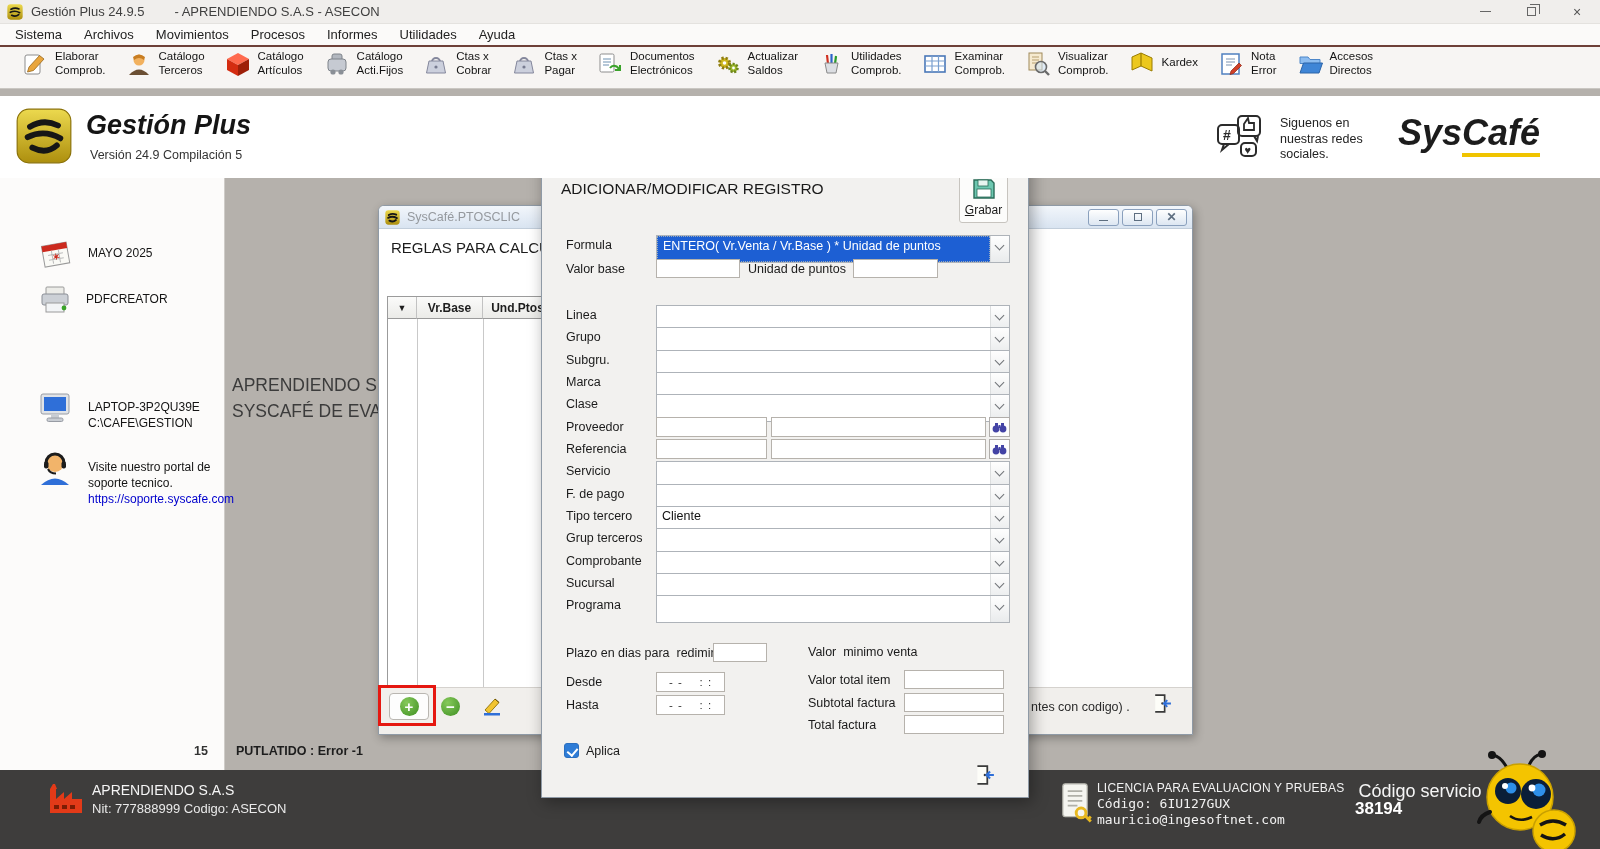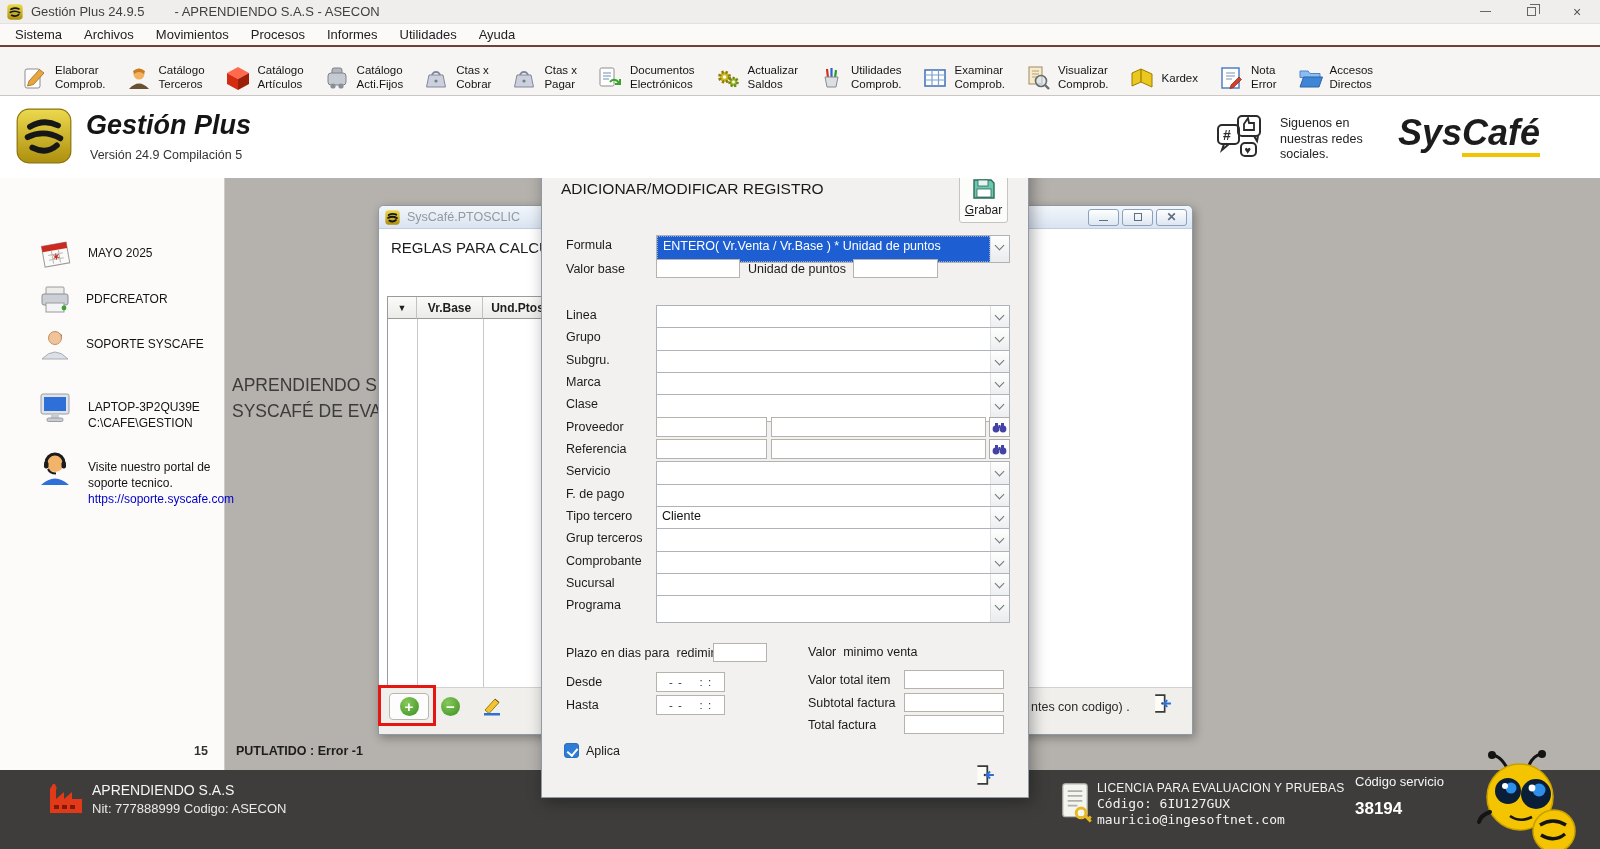--- a/index.html
+++ b/index.html
@@ -14,21 +14,21 @@
 .win-controls{margin-left:auto;display:flex;height:24px}
 .win-btn{width:46px;height:24px;display:flex;align-items:center;justify-content:center;color:#555}
 .glyph-min{width:11px;height:1px;background:#666}
 .glyph-restore{width:9px;height:9px;border:1px solid #666;position:relative;background:#f0eeec}
 .glyph-restore:before{content:"";position:absolute;left:2px;top:-4px;width:9px;height:9px;border:1px solid #666;border-bottom:none;border-left:none}
 .glyph-close{font-size:14px;color:#555;line-height:1}
 
 .menubar{left:0;top:24px;width:1600px;height:21px;background:#fbfaf9;display:flex;align-items:center;padding-left:4px;z-index:20}
 .menu-item{font-size:13px;color:#222;padding:0 11px}
 
-.toolbar{left:0;top:45px;width:1600px;height:51px;background:#f7f5f3;border-top:2px solid #6e4038;border-bottom:1px solid #cac7c2;display:flex;align-items:flex-end;padding-left:12px;z-index:20}
+.toolbar{left:0;top:45px;width:1600px;height:44px;background:#f7f5f3;border-top:2px solid #6e4038;border-bottom:1px solid #cac7c2;display:flex;align-items:flex-start;padding-left:12px;z-index:20}
 .tb{display:flex;align-items:center;gap:7px;padding:3px 10px}
 .tb .txt{font-size:11.5px;line-height:1.2;color:#141414}
 
 .header{left:0;top:96px;width:1600px;height:82px;background:#ffffff;z-index:20}
 .brand-title{position:absolute;left:86px;top:14px;font-size:27px;font-weight:bold;font-style:italic;color:#151515}
 .brand-ver{position:absolute;left:90px;top:52px;font-size:12.5px;color:#333}
 .social-txt{position:absolute;left:1280px;top:20px;font-size:12.5px;color:#222;line-height:1.25}
 .syscafe{position:absolute;left:1398px;top:16px;font-size:36px;font-weight:bold;font-style:italic;color:#1c1c1c}
 .syscafe .cafe{border-bottom:4px solid #f0c400;padding-bottom:0}
 
@@ -70,21 +70,21 @@
 .datebox{position:absolute;width:69px;height:20px;border:1px solid #b6b2ac;background:#fff;font-size:11.5px;color:#333;text-align:center;line-height:18px;white-space:pre;letter-spacing:1px}
 .chk{position:absolute;width:15px;height:15px;background:#2e7cd6;border-radius:3px;border:1px solid #2a6fc0}
 .chk:after{content:"";position:absolute;left:4px;top:1.5px;width:5px;height:8px;border-right:2px solid #fff;border-bottom:2px solid #fff;transform:rotate(40deg)}
 
 .footer{left:0;top:770px;width:1600px;height:79px;background:#3e3d3c;z-index:3;overflow:visible}
 .f-company{position:absolute;left:92px;top:12px;font-size:14px;color:#f5f5f5}
 .f-nit{position:absolute;left:92px;top:31px;font-size:13px;color:#eaeaea}
 .f-lic1{position:absolute;left:1097px;top:11px;font-size:12px;color:#f2f2f2;letter-spacing:.2px}
 .f-lic2{position:absolute;left:1097px;top:26px;font-size:13px;color:#f2f2f2;font-family:"DejaVu Sans Mono",monospace}
 .f-lic3{position:absolute;left:1097px;top:42px;font-size:13px;color:#f2f2f2;font-family:"DejaVu Sans Mono",monospace}
-.f-serv{position:absolute;left:1355px;top:4px;width:130px;font-size:13px;color:#f5f5f5}
+.f-serv{position:absolute;left:1355px;top:11px;width:130px;text-align:center;font-size:18px;color:#f5f5f5}
 .f-code{position:absolute;left:1355px;top:29px;width:130px;text-align:left;font-size:17px;font-weight:bold;color:#ffffff}
 </style>
 </head>
 <body>
 
 <svg width="0" height="0" style="position:absolute">
     <defs>
 <linearGradient id="gold" x1="0" y1="0" x2="0" y2="1">
         <stop offset="0" stop-color="#ecd94e"></stop>
         <stop offset="1" stop-color="#ad8f0e"></stop>
@@ -367,30 +367,20 @@
   <div class="side-item" style="top:104px">
     <span>
         <svg width="34" height="34" viewBox="0 0 34 34">
           <rect x="8" y="5" width="18" height="8" rx="1" fill="#ecece8" stroke="#9a9a9a"></rect>
           <rect x="4" y="12" width="26" height="11" rx="2" fill="#ccd0d6" stroke="#8a8e96"></rect>
           <rect x="8" y="21" width="18" height="9" fill="#f2f4f6" stroke="#9a9a9a"></rect>
           <circle cx="26" cy="26" r="2.4" fill="#3aa32a"></circle>
         </svg>
       </span>
     <span class="lab">PDFCREATOR</span>
-  </div>
-  <div class="side-item" style="top:149px">
-    <span>
-        <svg width="34" height="34" viewBox="0 0 34 34">
-          <path d="M11 8 q6 -7 13 0 v4 q-6.5 -4 -13 0z" fill="#8a6a3a"></path>
-          <circle cx="17" cy="11" r="6.5" fill="#f0c49a" stroke="#c89060"></circle>
-          <path d="M4 32 q13 -14 26 0z" fill="#dcdfe5" stroke="#a8acb4"></path>
-        </svg>
-      </span>
-    <span class="lab">SOPORTE SYSCAFE</span>
   </div>
   <div class="side-item" style="top:212px">
     <span>
         <svg width="36" height="36" viewBox="0 0 36 36">
           <rect x="3" y="4" width="28" height="20" rx="2" fill="#e0e3e7" stroke="#989ca4"></rect>
           <rect x="6" y="7" width="22" height="14" fill="#2f6fd8"></rect>
           <rect x="13" y="24" width="8" height="4" fill="#c9cdd3"></rect>
           <rect x="9" y="28" width="16" height="3.5" rx="1.5" fill="#c9cdd3" stroke="#989ca4"></rect>
         </svg>
       </span>

